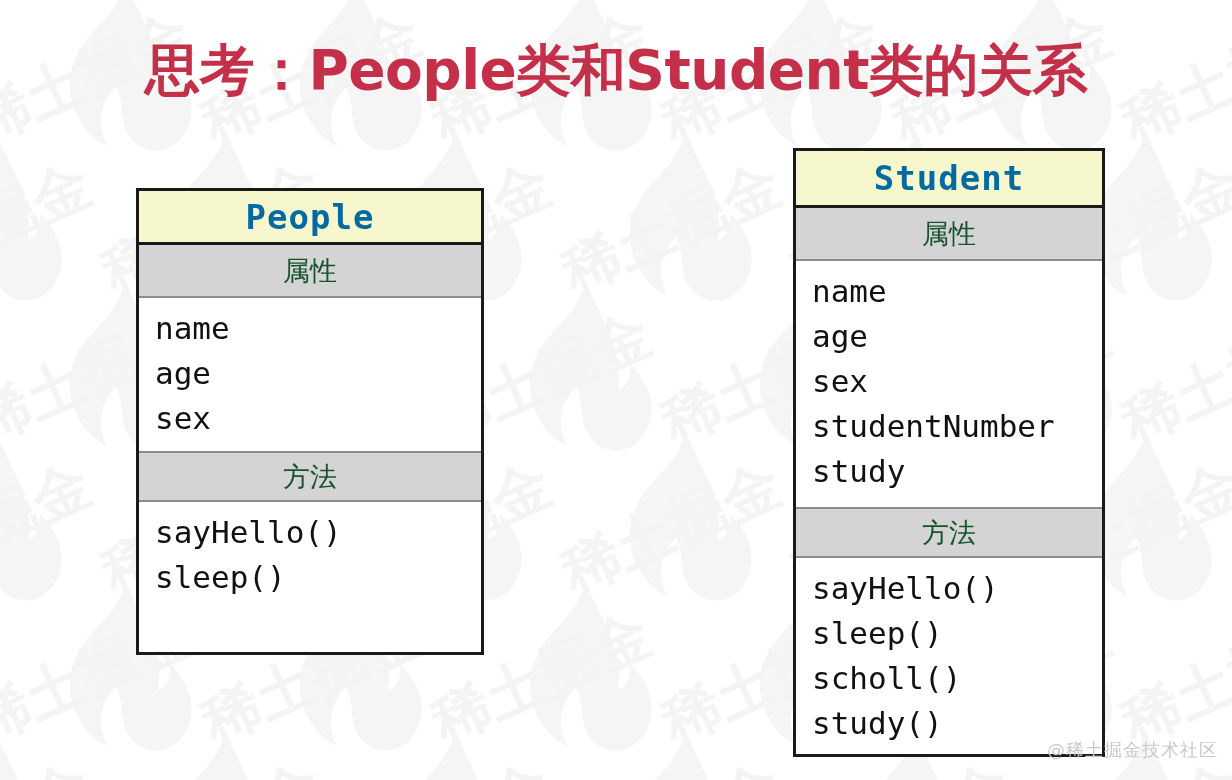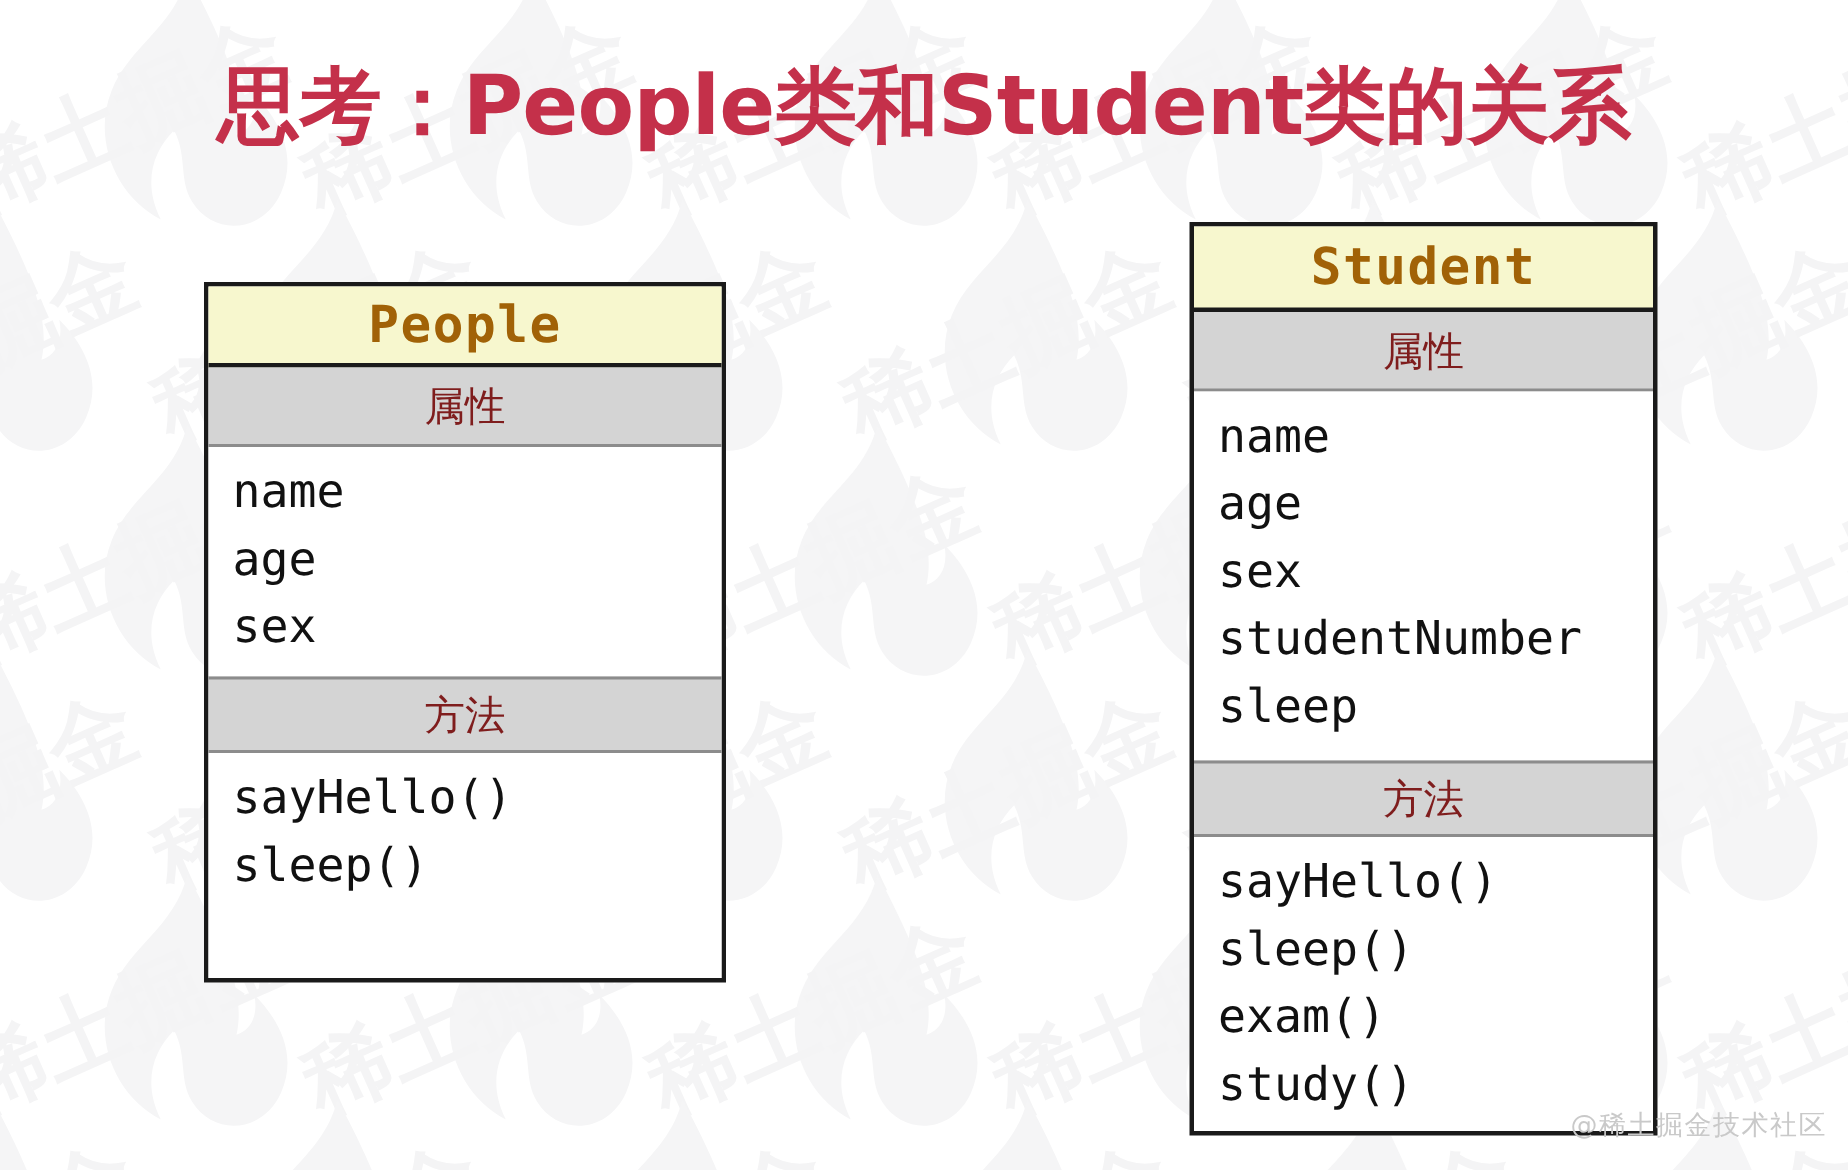--- a/index.html
+++ b/index.html
@@ -74,35 +74,35 @@
   .uml-header {
     box-sizing: border-box;
     background: #f7f7ce;
     border-bottom: 3px solid #1a1a1a;
     display: flex;
     align-items: center;
     justify-content: center;
     font-family: "DejaVu Sans Mono", "Liberation Mono", monospace;
     font-weight: bold;
     font-size: 34px;
-    color: #a16207;
+    color: #0369a1;
     letter-spacing: 1px;
   }
 
   .uml-section-title {
     box-sizing: border-box;
     background: #d4d4d4;
     border-bottom: 2px solid #8c8c8c;
     display: flex;
     align-items: center;
     justify-content: center;
     font-family: "DejaVu Sans", "Liberation Sans", sans-serif;
     font-weight: normal;
     font-size: 27px;
-    color: #7f1d1d;
+    color: #14532d;
   }
 
   .uml-list {
     box-sizing: border-box;
     background: #ffffff;
     padding: 8px 0 0 16px;
     font-family: "DejaVu Sans Mono", "Liberation Mono", monospace;
     font-size: 31px;
     line-height: 45px;
     color: #111111;
@@ -372,26 +372,26 @@
   </div>
 
   <div class="uml-box" id="student-box">
     <div class="uml-header">Student</div>
     <div class="uml-section-title sec-attr-title">属性</div>
     <div class="uml-list sec-attr-list">
         <div class="row">name</div>
         <div class="row">age</div>
         <div class="row">sex</div>
         <div class="row">studentNumber</div>
-        <div class="row">sleep</div>
+        <div class="row">study</div>
       </div>
     <div class="uml-section-title sec-meth-title">方法</div>
     <div class="uml-list sec-meth-list">
         <div class="row">sayHello()</div>
         <div class="row">sleep()</div>
-        <div class="row">exam()</div>
+        <div class="row">scholl()</div>
         <div class="row">study()</div>
       </div>
   </div>
 
   <div class="corner-watermark">@稀土掘金技术社区</div>
 
 </div>
 
 </body></html>

